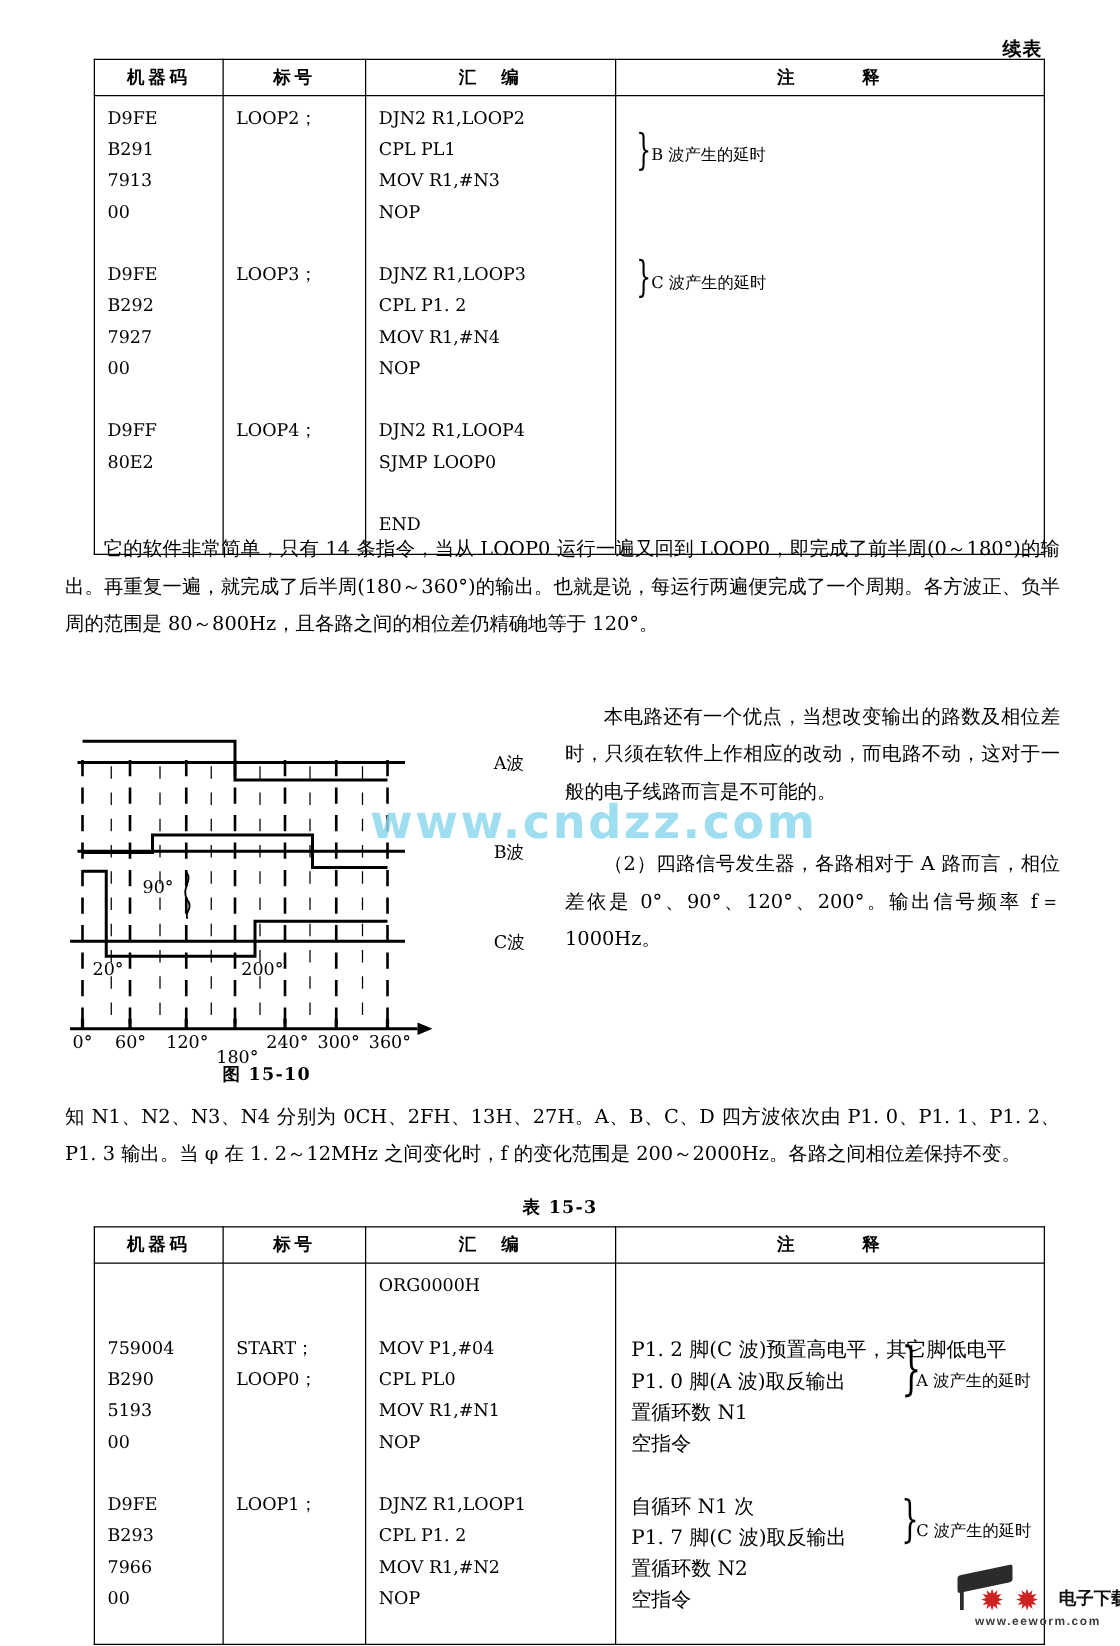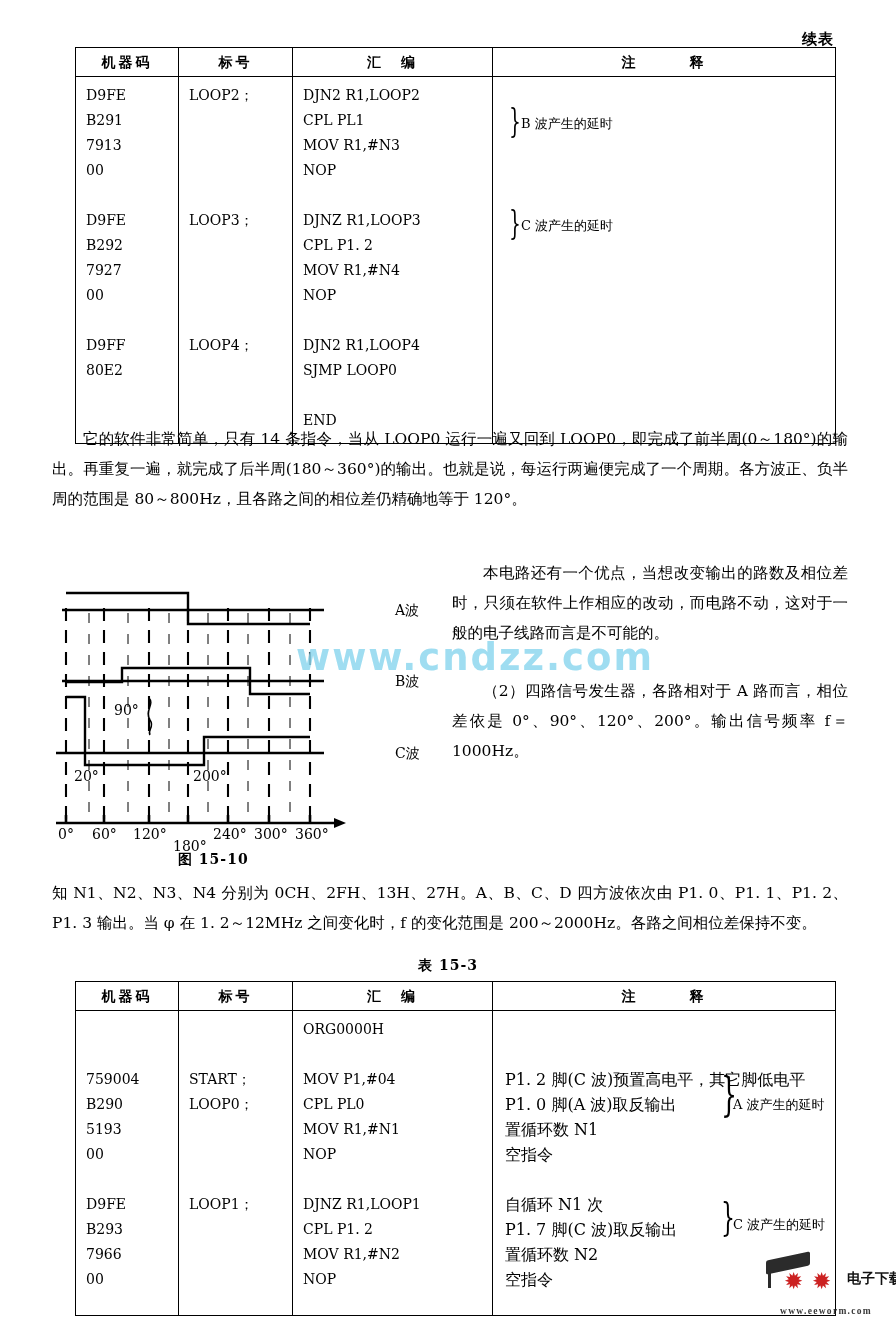--- a/index.html
+++ b/index.html
@@ -103,23 +103,23 @@
     opacity:.85;
     font-size:37px;
     letter-spacing:2px;
     pointer-events:none;
     white-space:nowrap;
   }
 
   
   .logo{position:absolute;}
   .logo-cap{
-    font-family:Liberation Serif, serif;
+    font-family:Liberation Sans, sans-serif;
     font-size:9.5px;font-weight:bold;color:#3a3a3a;letter-spacing:1.3px;
-    position:absolute;left:20px;top:44px;white-space:nowrap;margin-top:14px;
+    position:absolute;left:20px;top:44px;white-space:nowrap;
   }
   .logo-txt{
     position:absolute;left:87px;top:22px;
     font-size:14px;font-weight:bold;color:#111;white-space:nowrap;
   }
   .bug{
     position:absolute;color:#cc2222;font-size:23px;font-weight:bold;
     font-family:"DejaVu Sans","Liberation Sans",sans-serif;
   }
   .cap-shape{

